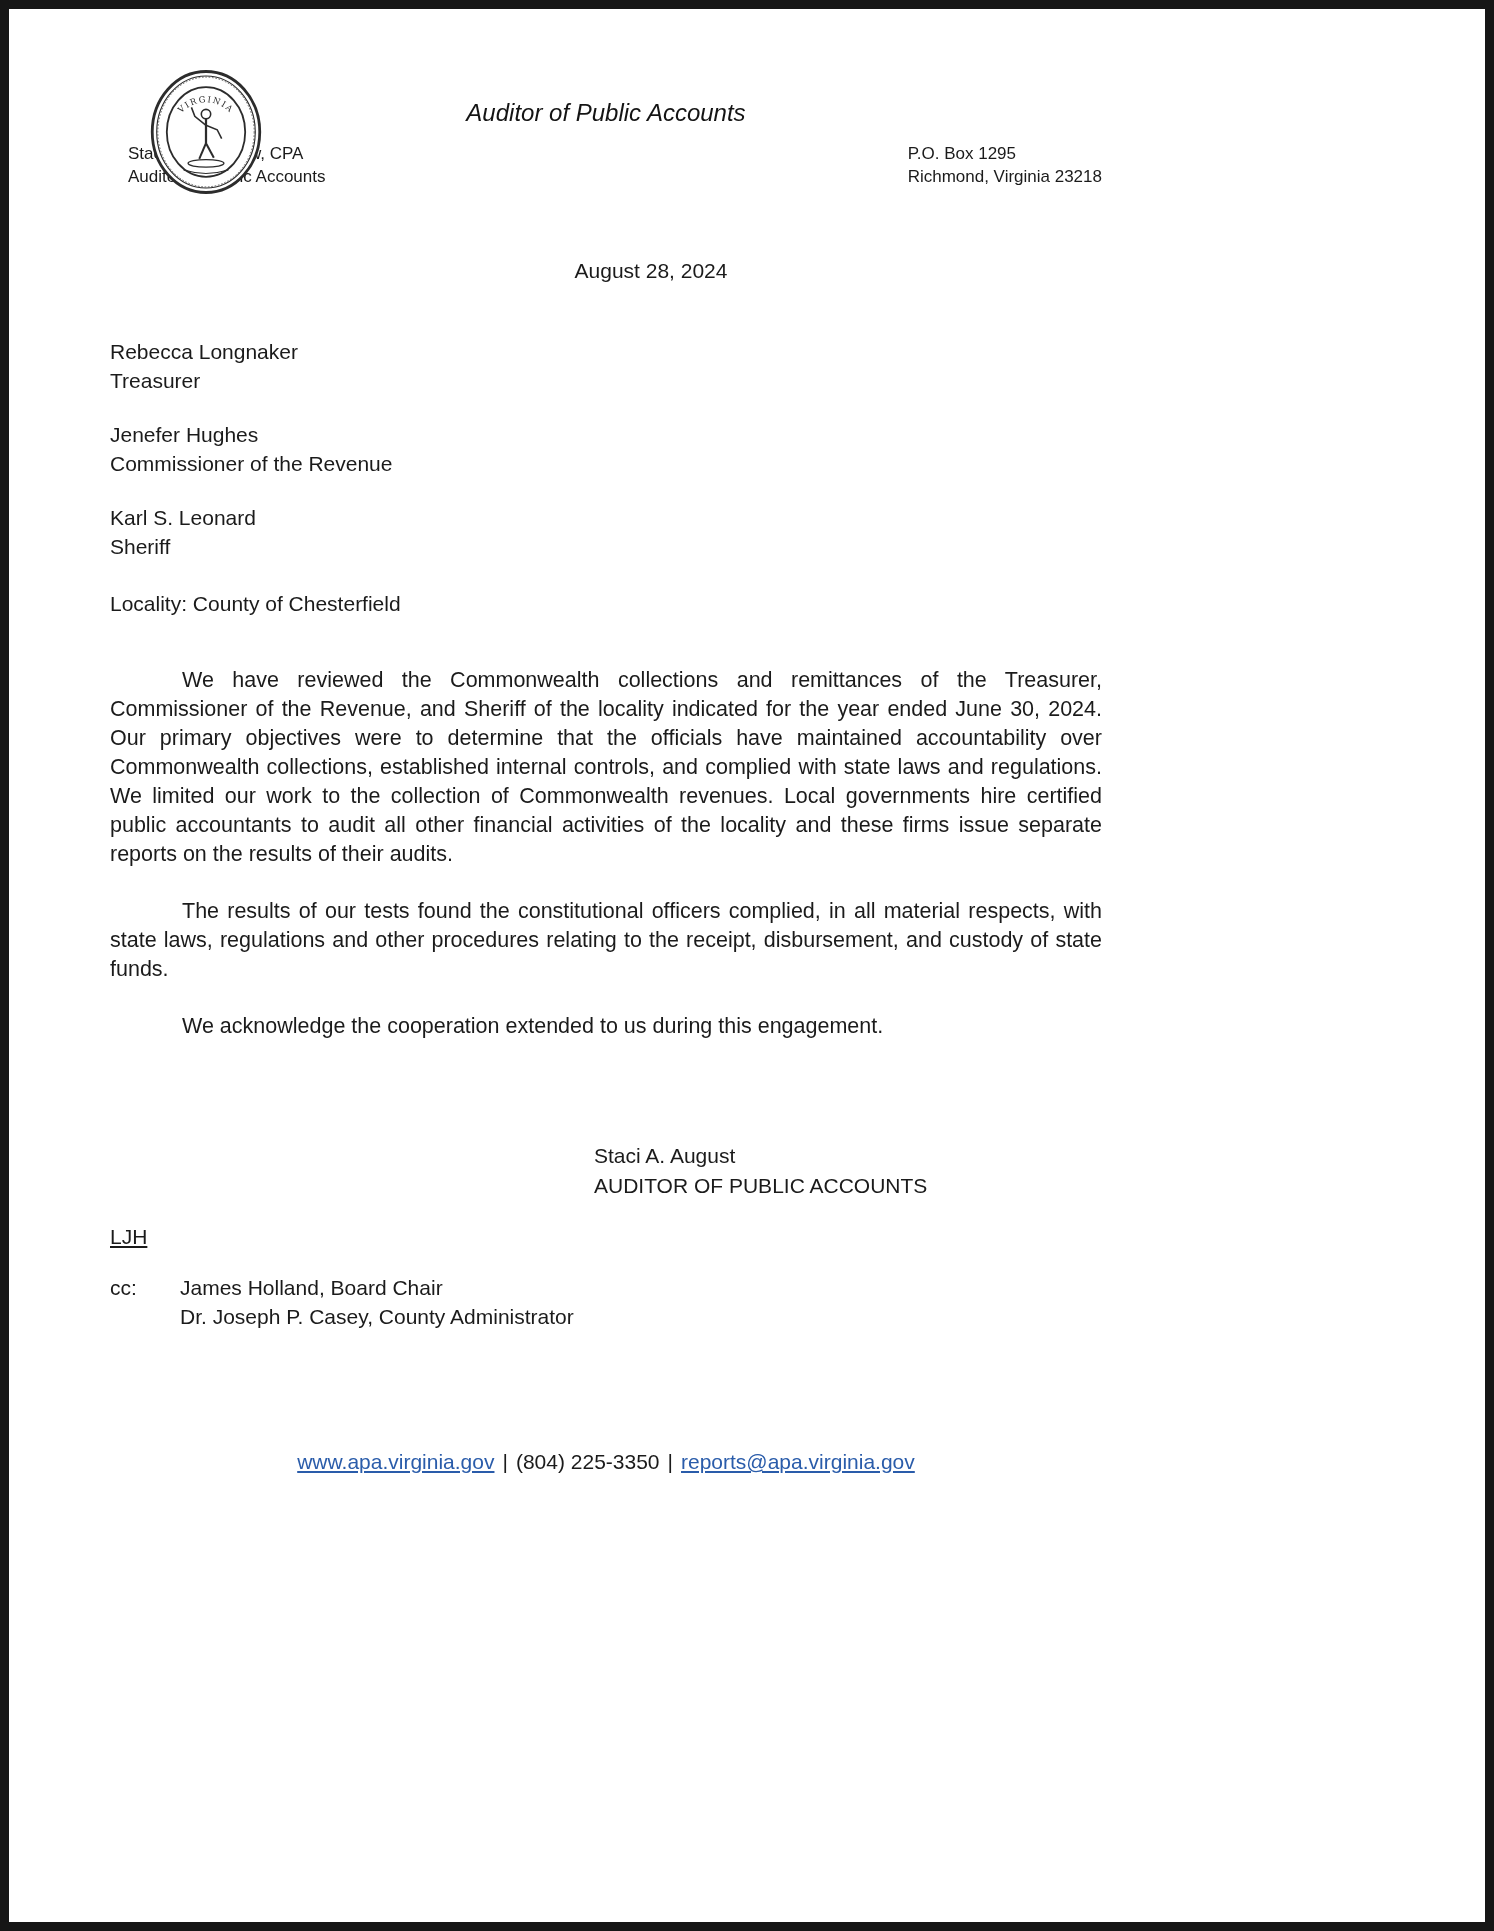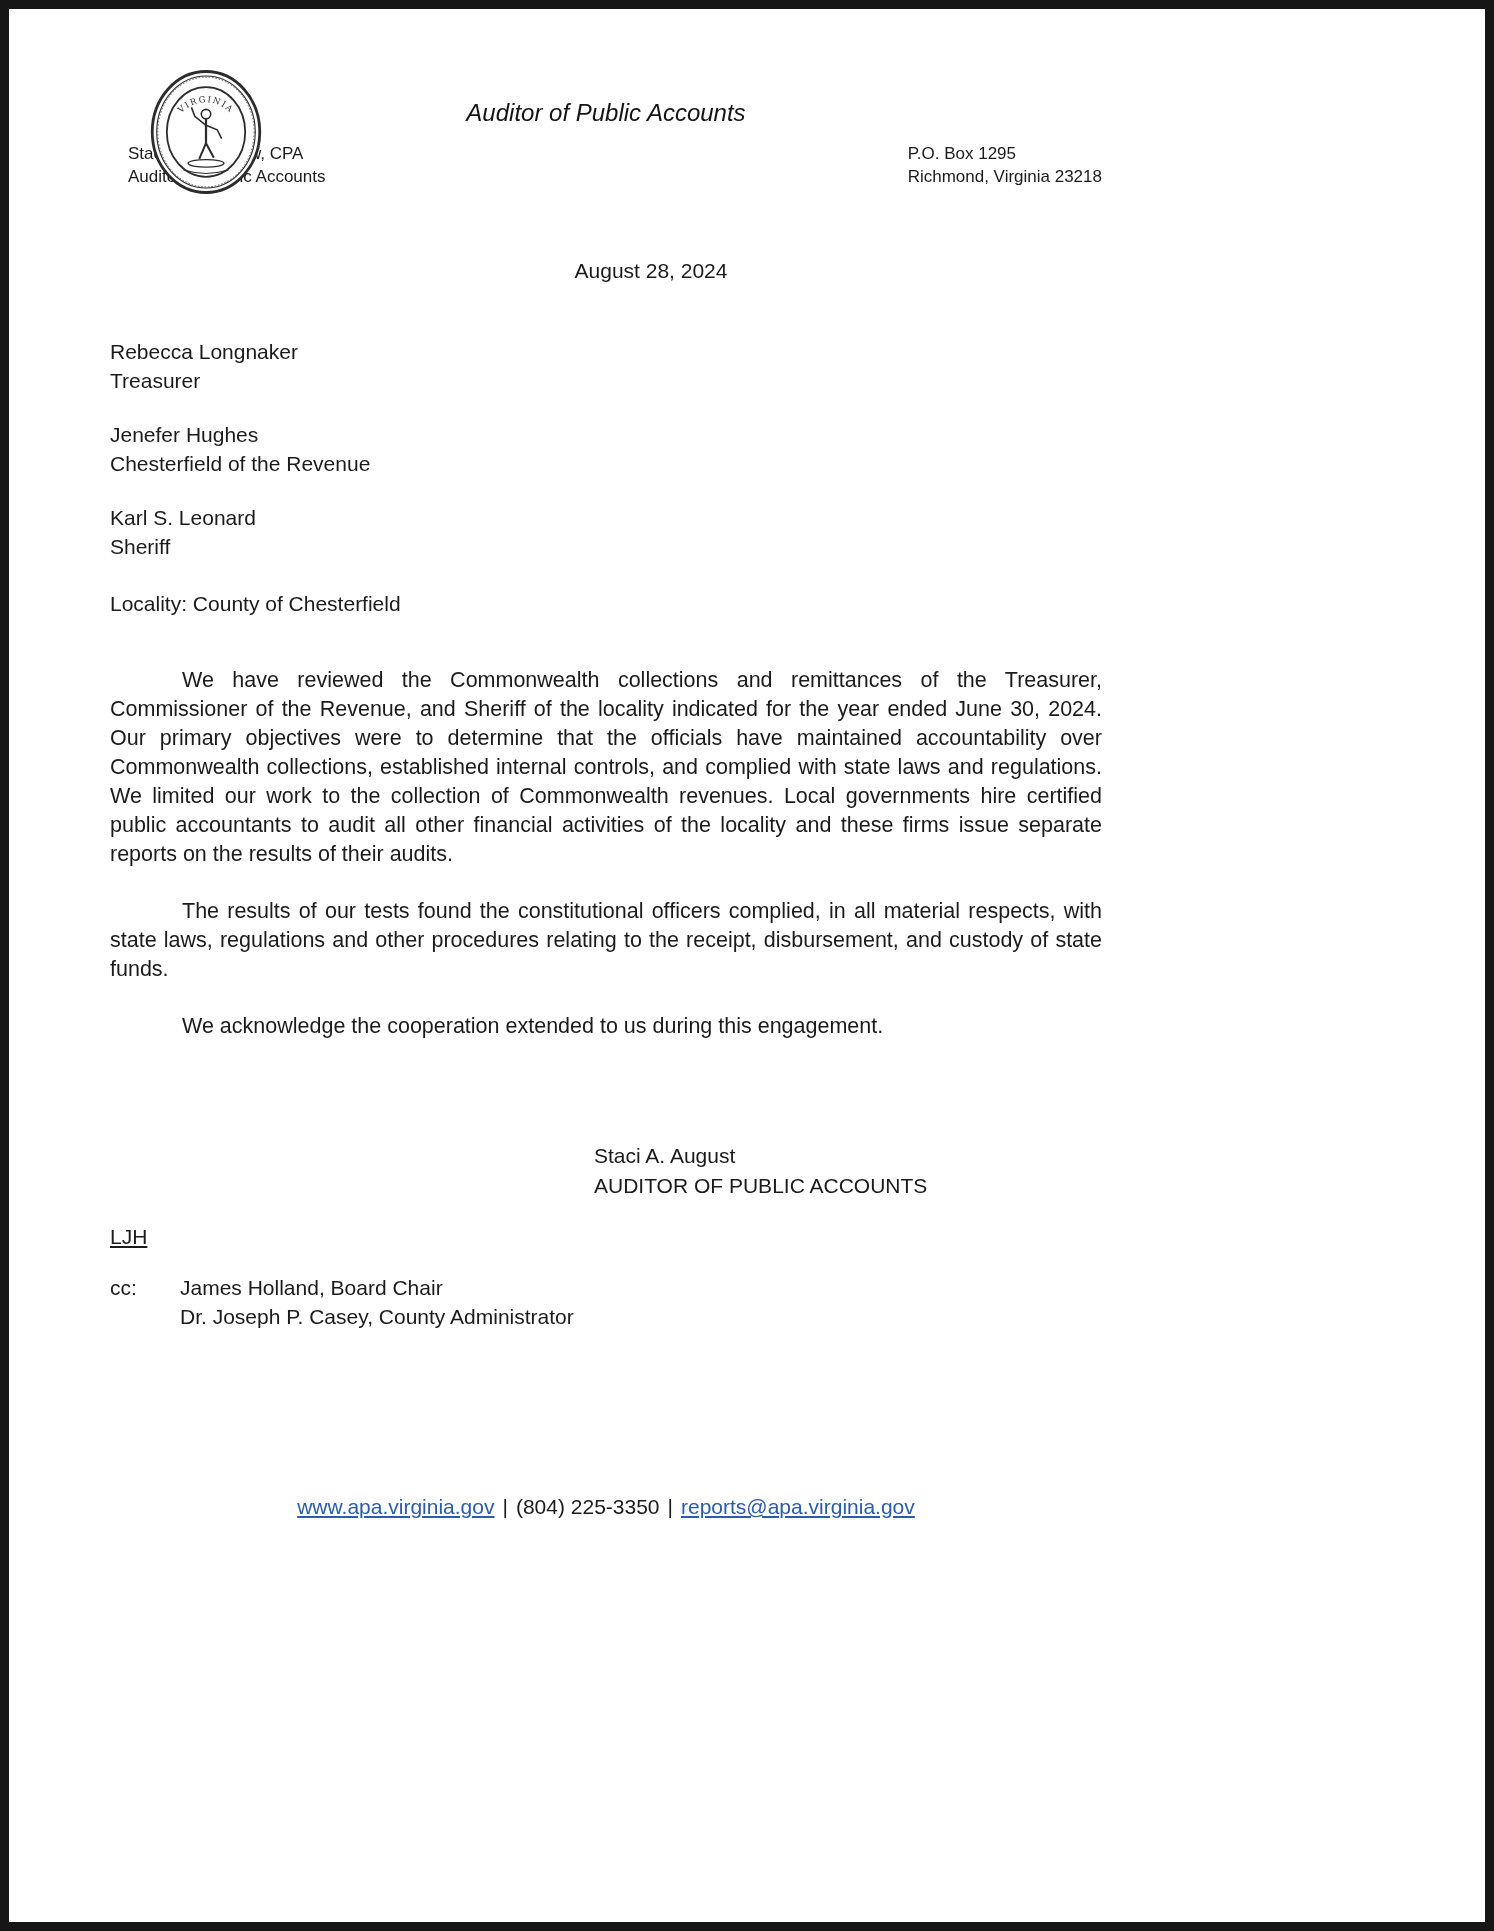--- a/index.html
+++ b/index.html
@@ -76,21 +76,21 @@
   }
   .initials { margin-top: 24px; font-size: 21px; text-decoration: underline; }
   
   .cc-block { display: flex; margin-top: 24px; font-size: 21px; line-height: 29px; }
   .cc-label { width: 70px; flex: 0 0 70px; }
   
   .footer {
     position: absolute;
     left: 101px;
     width: 992px;
-    top: 1486px;
+    top: 1441px;
     text-align: center;
     font-size: 21px;
   }
   .footer a {
     color: #2a5caa;
     text-decoration: underline;
     cursor: pointer;
   }
   .footer .sep { color: #1b1b1b; margin: 0 8px; }
 </style>
@@ -140,21 +140,21 @@
 
     <div class="date-line">August 28, 2024</div>
 
     <div class="recipients">
       <div class="recipient-block">
         <div>Rebecca Longnaker</div>
         <div>Treasurer</div>
       </div>
       <div class="recipient-block">
         <div>Jenefer Hughes</div>
-        <div>Chesterfield of the Revenue</div>
+        <div>Commissioner of the Revenue</div>
       </div>
       <div class="recipient-block">
         <div>Karl S. Leonard</div>
         <div>Sheriff</div>
       </div>
       <div class="locality-line">Locality: County of Chesterfield</div>
     </div>
 
     <div class="body-paragraphs">
       <p>We have reviewed the Commonwealth collections and remittances of the Treasurer, Commissioner of the Revenue, and Sheriff of the locality indicated for the year ended June 30, 2024. Our primary objectives were to determine that the officials have maintained accountability over Commonwealth collections, established internal controls, and complied with state laws and regulations. We limited our work to the collection of Commonwealth revenues. Local governments hire certified public accountants to audit all other financial activities of the locality and these firms issue separate reports on the results of their audits.</p>

